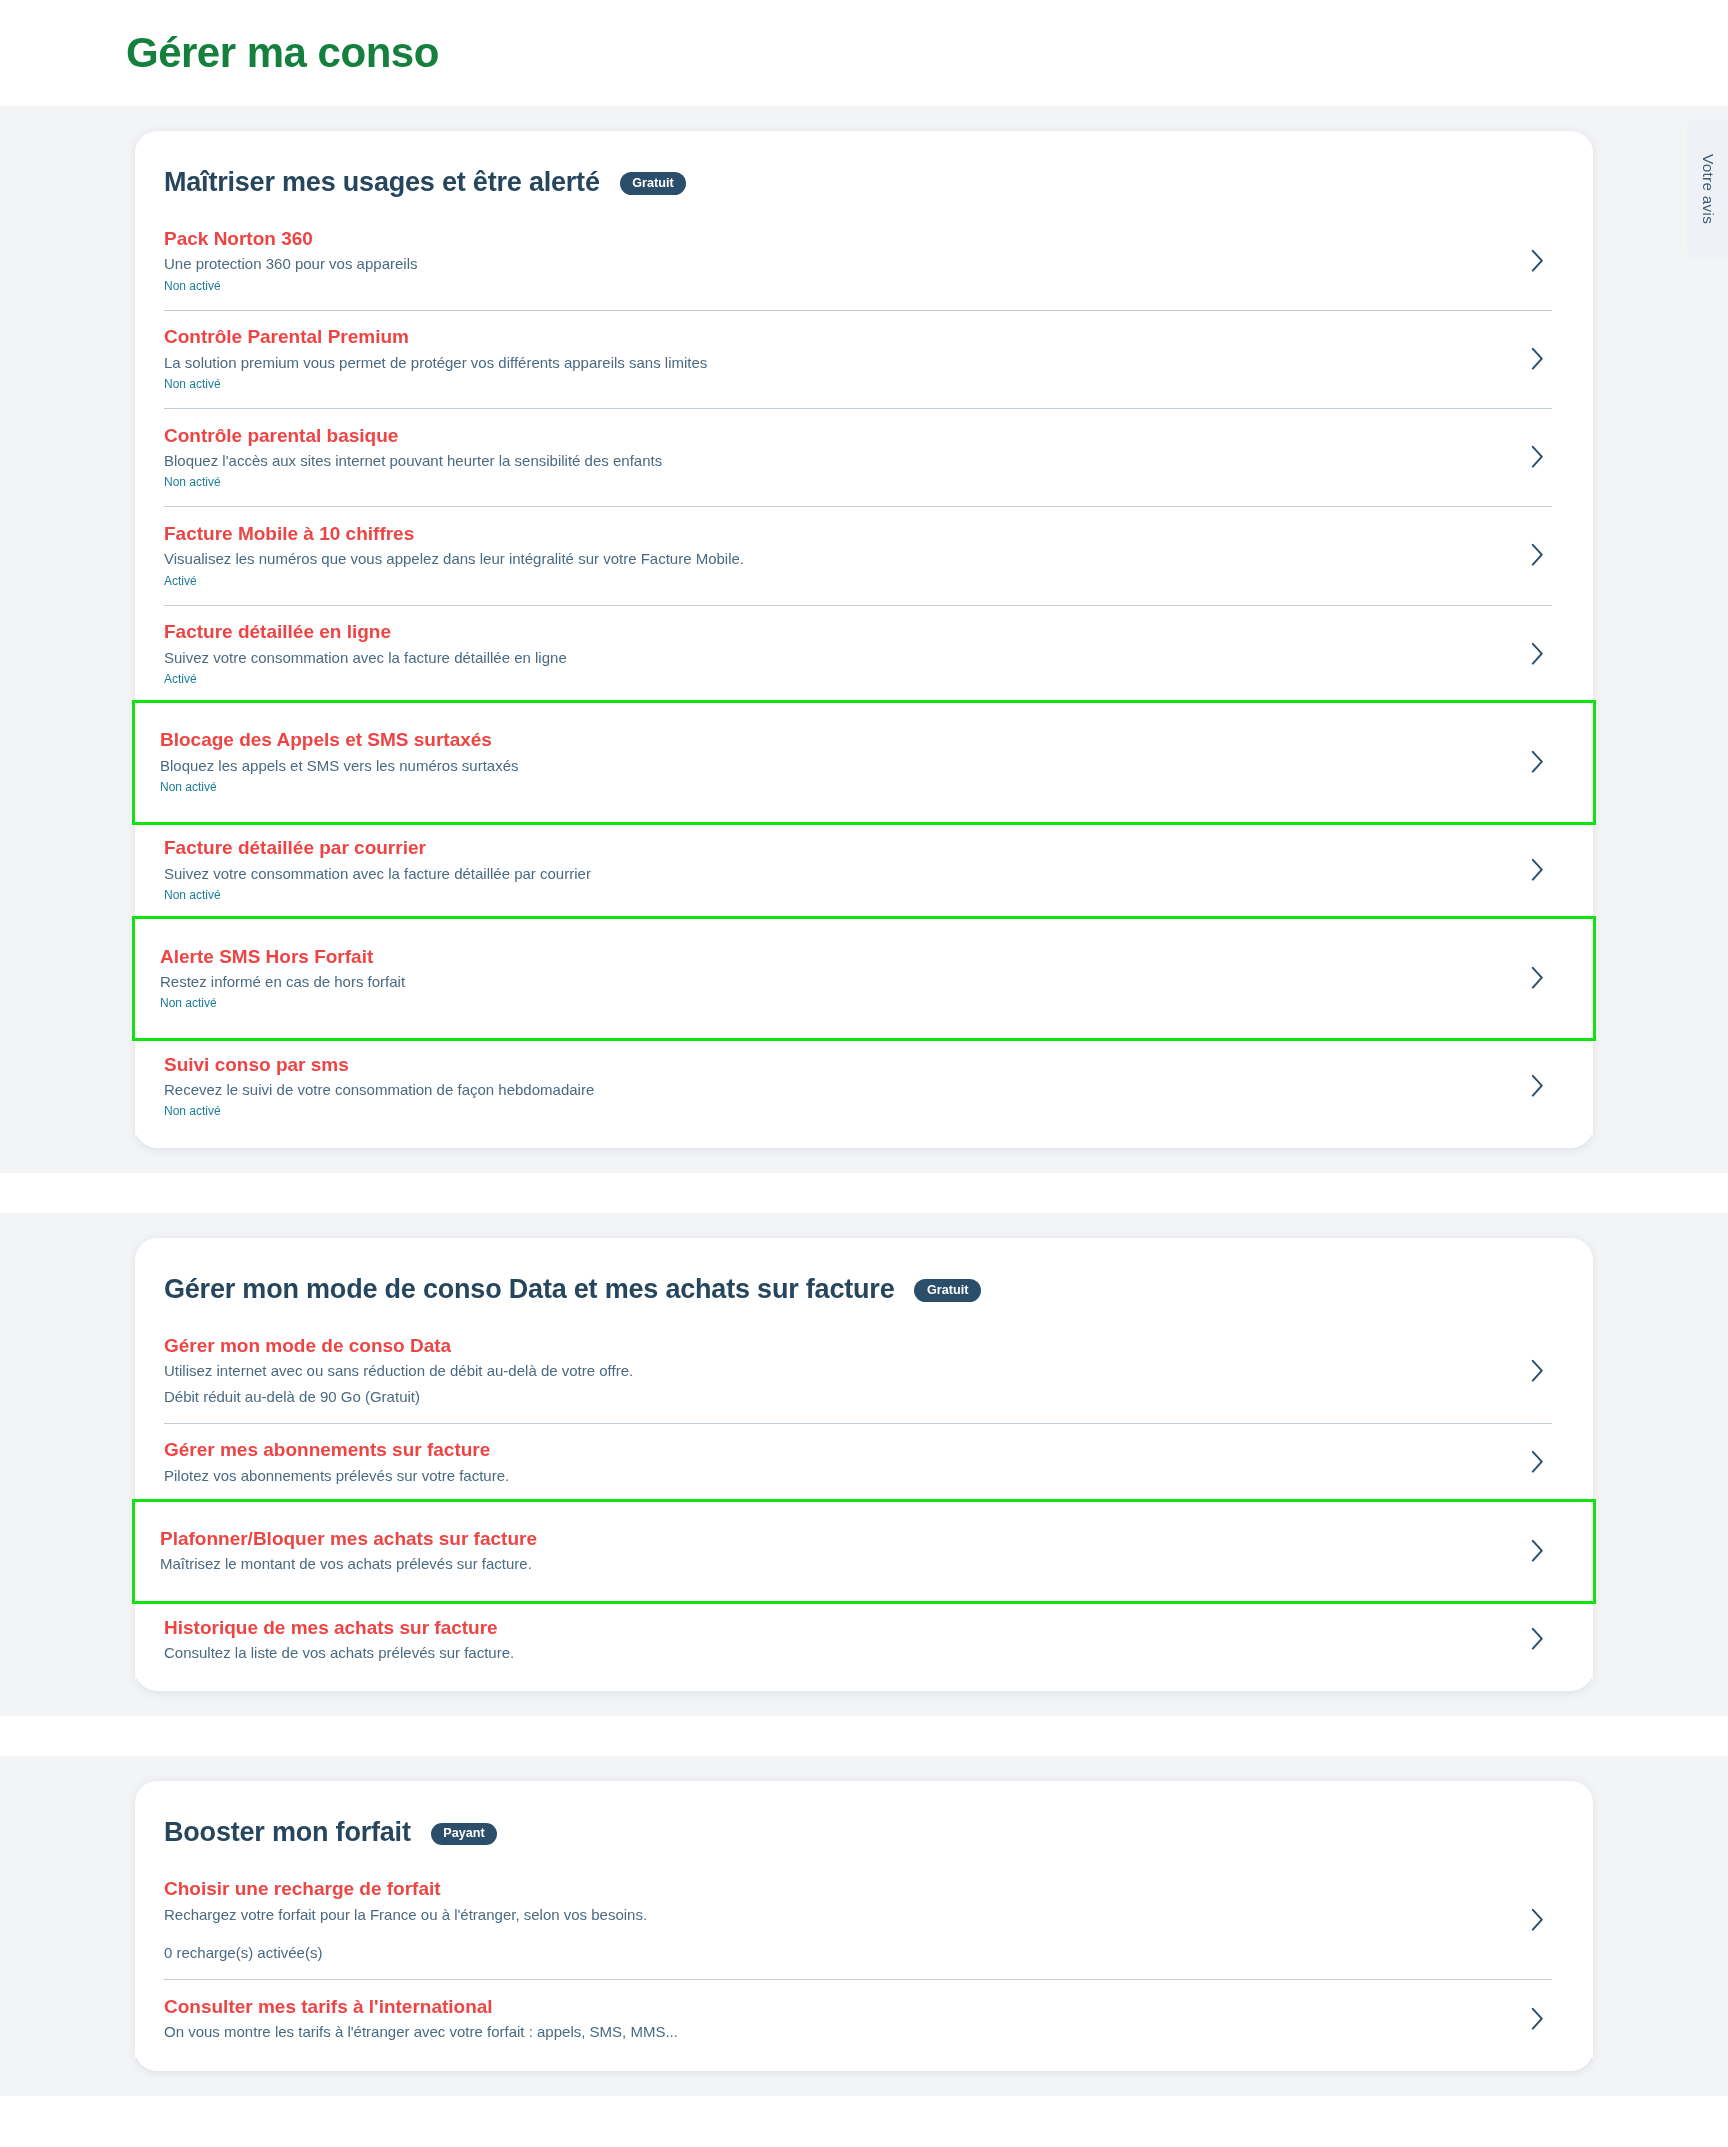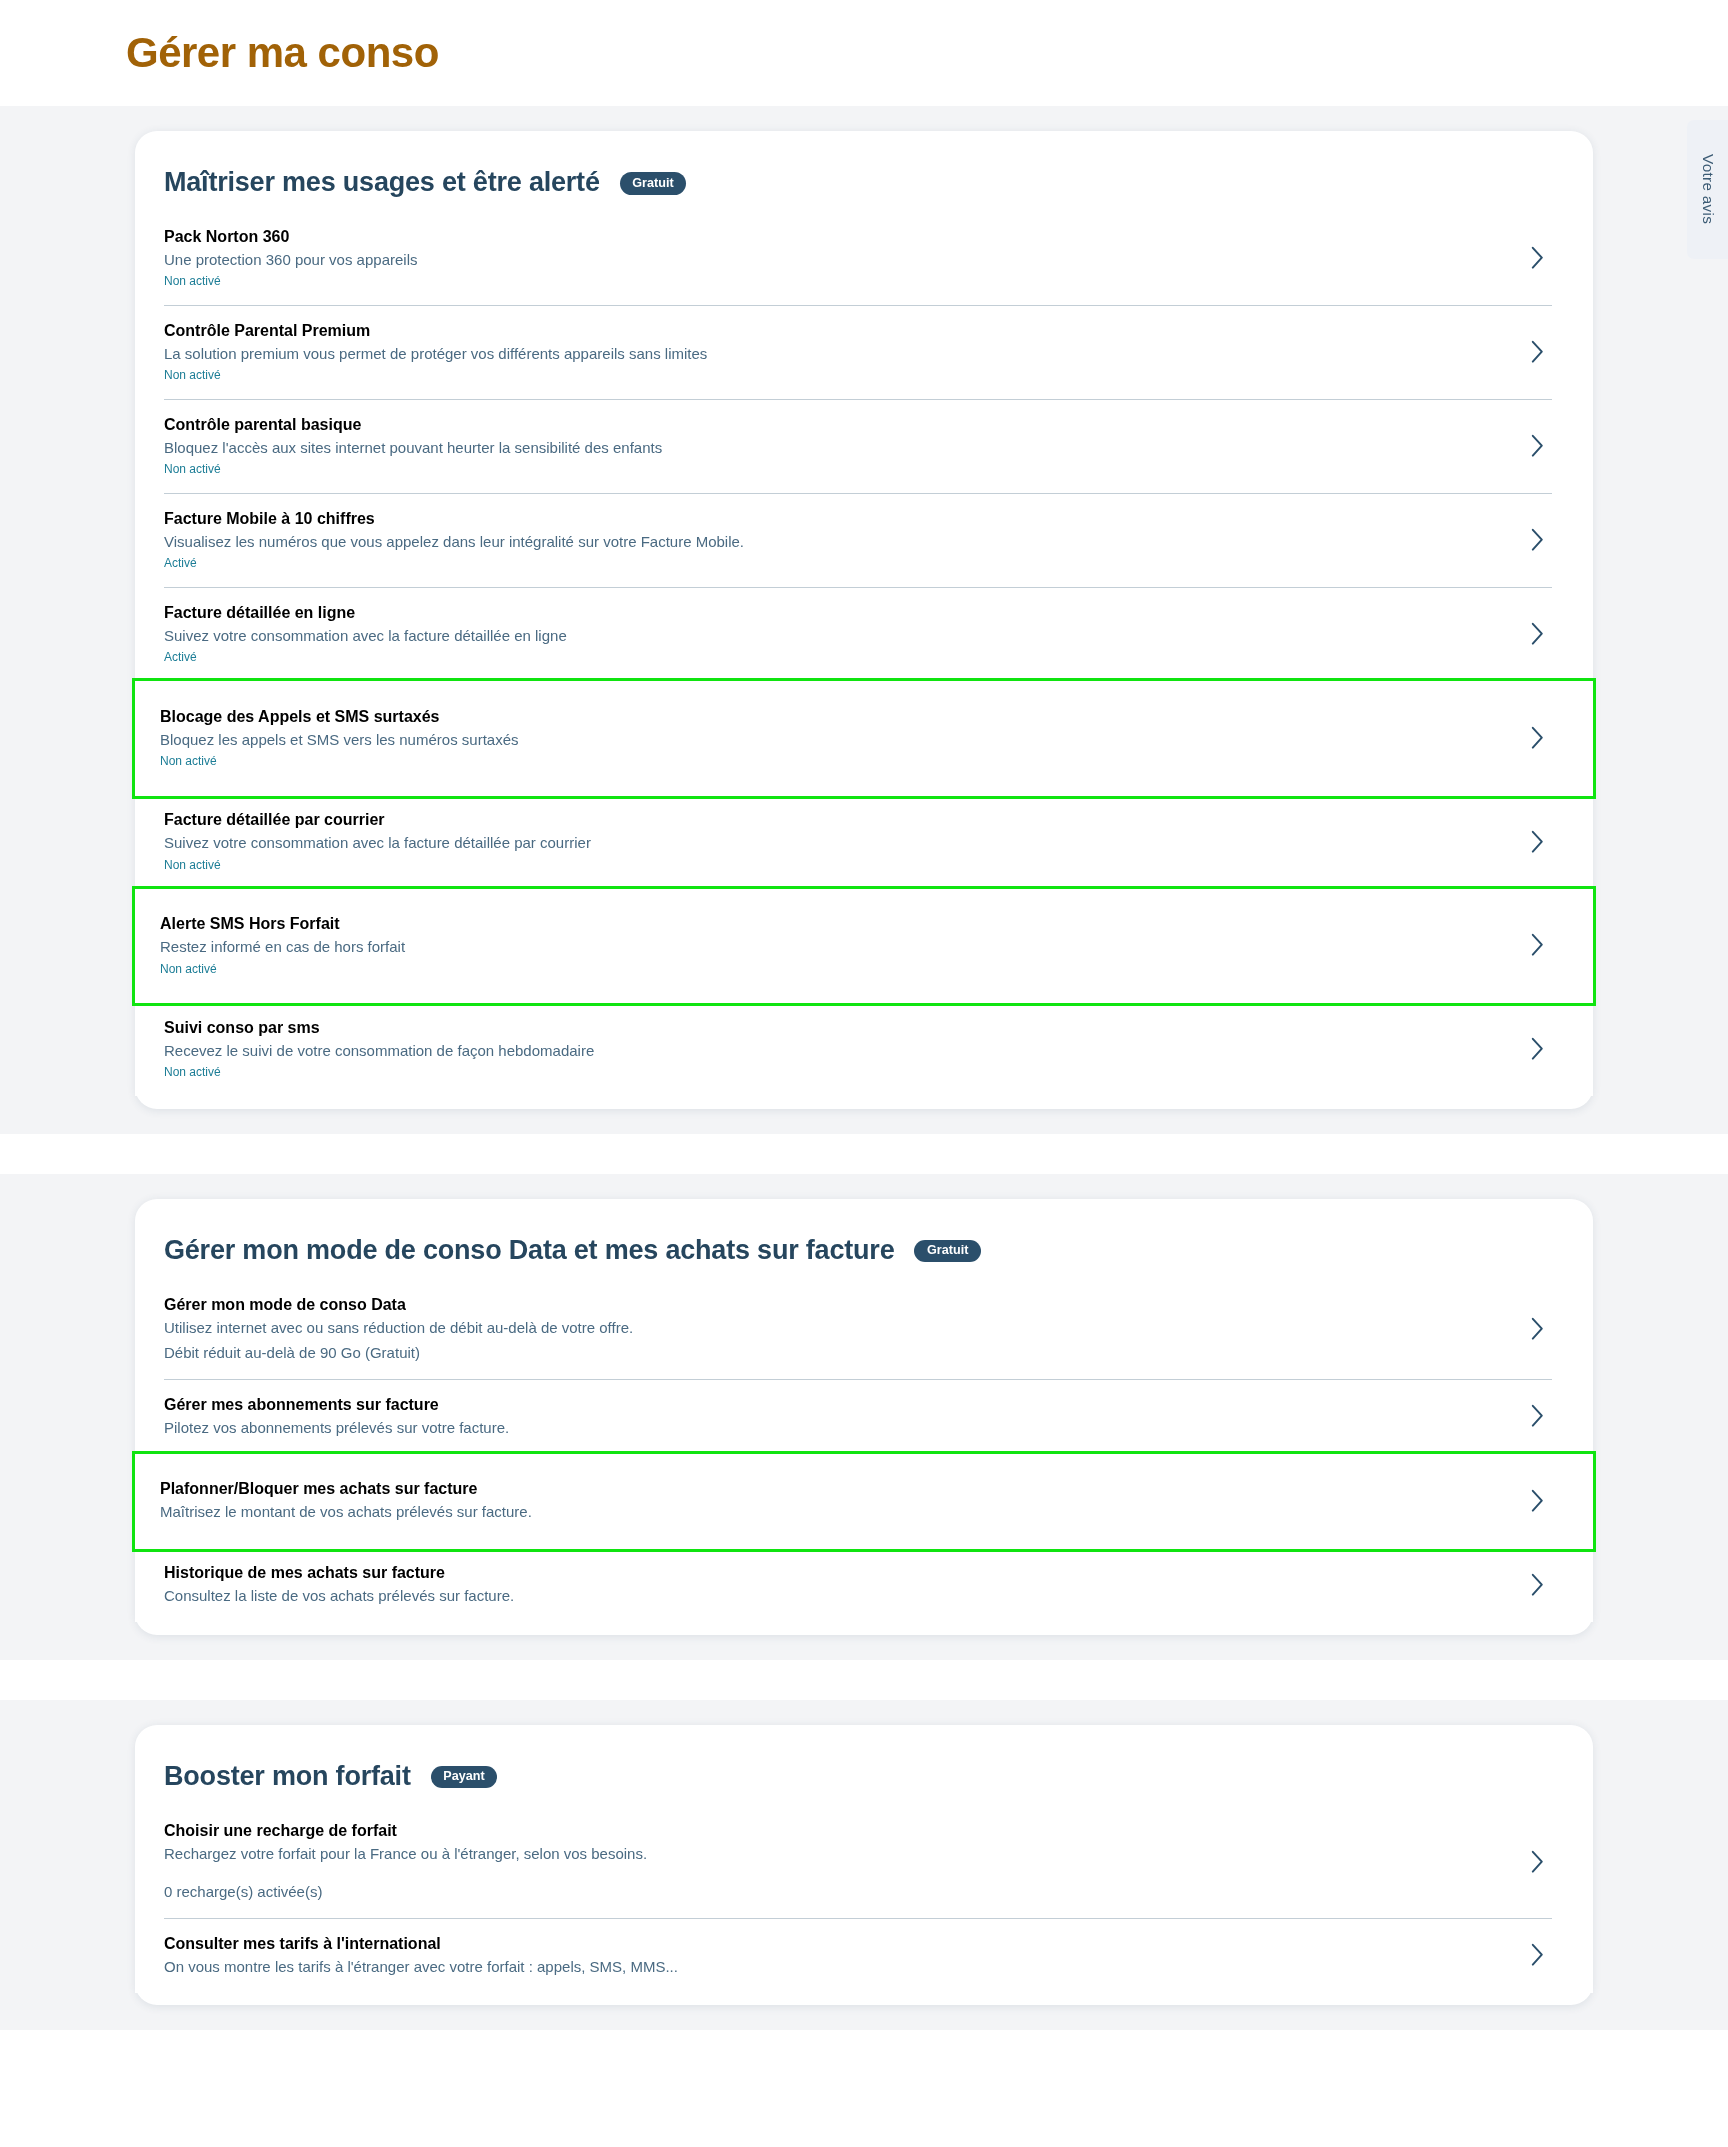--- a/index.html
+++ b/index.html
@@ -24,21 +24,21 @@
   .page-header {
     height: 106px;
     background: #ffffff;
     display: flex;
     align-items: center;
     padding-left: 126px;
   }
   .page-title {
     font-size: 42px;
     font-weight: 700;
-    color: #a16207;
+    color: #15803d;
     letter-spacing: -0.5px;
     line-height: 1.1;
   }
 
   
   .band {
     width: 100%;
     background: #f3f4f6;
     padding: 0;
   }
@@ -93,23 +93,23 @@
     display: flex;
     align-items: flex-start;
     justify-content: space-between;
     padding: 12.6px 38px 14.4px 29px;
     cursor: pointer;
     background: #ffffff;
   }
   .row-text { flex: 1 1 auto; }
 
   .row-title {
-    font-size: 16px;
+    font-size: 19px;
     font-weight: 700;
-    color: #000000;
+    color: #ef4444;
     line-height: 1.45;
   }
   .row-desc {
     font-size: 15px;
     font-weight: 400;
     color: #4a6a82;
     line-height: 1.5;
     margin-top: 0.9px;
   }
   .row-status {

